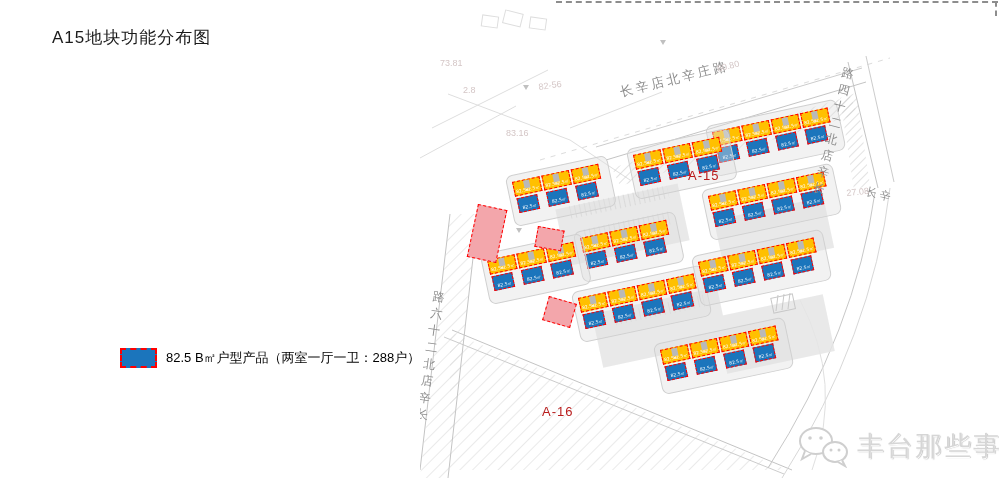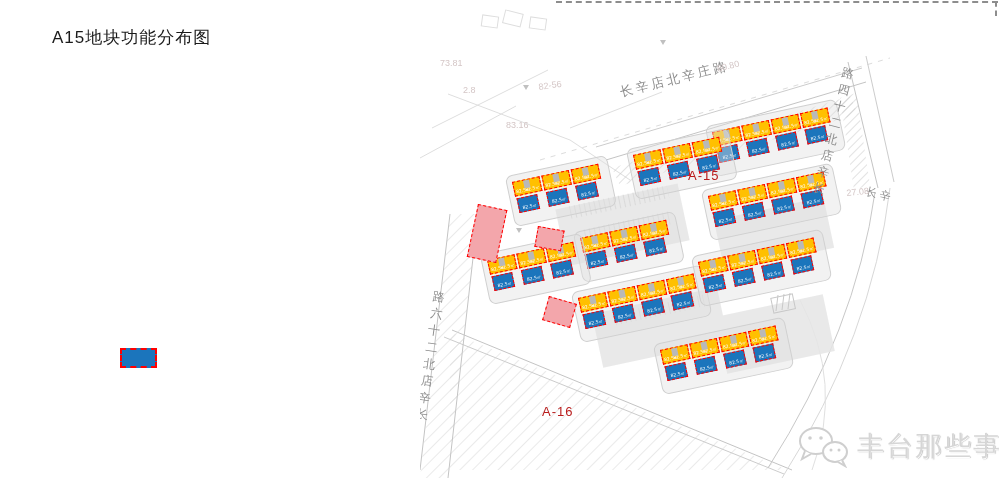--- a/index.html
+++ b/index.html
@@ -51,20 +51,21 @@
 
 <div class="page-title">A15地块功能分布图</div>
 
 <div class="top-dash"></div>
 <div class="top-dash-stub"></div>
 
 <div class="legend">
   <div id="legend-items">
       <div class="legend-item">
         <span class="legend-swatch" style="background: rgb(27, 117, 188); border-color: rgb(255, 0, 0);"></span>
+        <span class="legend-label">82.5 B㎡户型产品（两室一厅一卫：288户）</span>
       </div>
     </div>
 </div>
 
 <div class="map">
   <svg width="475" height="480" viewBox="0 0 475 480">
     <defs>
       <pattern id="h1" width="6" height="6" patternUnits="userSpaceOnUse" patternTransform="rotate(45)">
         <line x1="0" y1="0" x2="0" y2="6" stroke="#c6c6c6" stroke-width="1"></line>
       </pattern>
@@ -502,21 +503,21 @@
         <span>店</span>
         <span>辛</span>
         <span>长</span>
       </div>
       <div class="roadlabel" style="left: 448px; top: 184px; font-size: 11px; transform: rotate(14deg);">长辛</div>
       <div class="plotlabel" style="left: 268px; top: 168px;">A-15</div>
       <div class="plotlabel" style="left: 122px; top: 404px;">A-16</div>
       <div class="elev" style="left: 20px; top: 58px; transform: rotate(0deg);">73.81</div>
       <div class="elev" style="left: 43px; top: 85px; transform: rotate(0deg);">2.8</div>
       <div class="elev" style="left: 118px; top: 82px; transform: rotate(-8deg);">82-56</div>
-      <div class="elev" style="left: 86px; top: 120px; transform: rotate(0deg);">83.16</div>
+      <div class="elev" style="left: 86px; top: 128px; transform: rotate(0deg);">83.16</div>
       <div class="elev" style="left: 296px; top: 64px; transform: rotate(-14deg);">80.80</div>
       <div class="elev" style="left: 426px; top: 188px; transform: rotate(-6deg);">27.08</div>
     </div>
 </div>
 
 <div class="watermark">
   <svg width="56" height="44" viewBox="0 0 56 44">
     <g stroke="#cfcfcf" stroke-width="2" fill="#ffffff">
       <ellipse cx="21" cy="17" rx="16" ry="13"></ellipse>
       <path d="M10,27 L7,35 L16,30" fill="#ffffff"></path>

